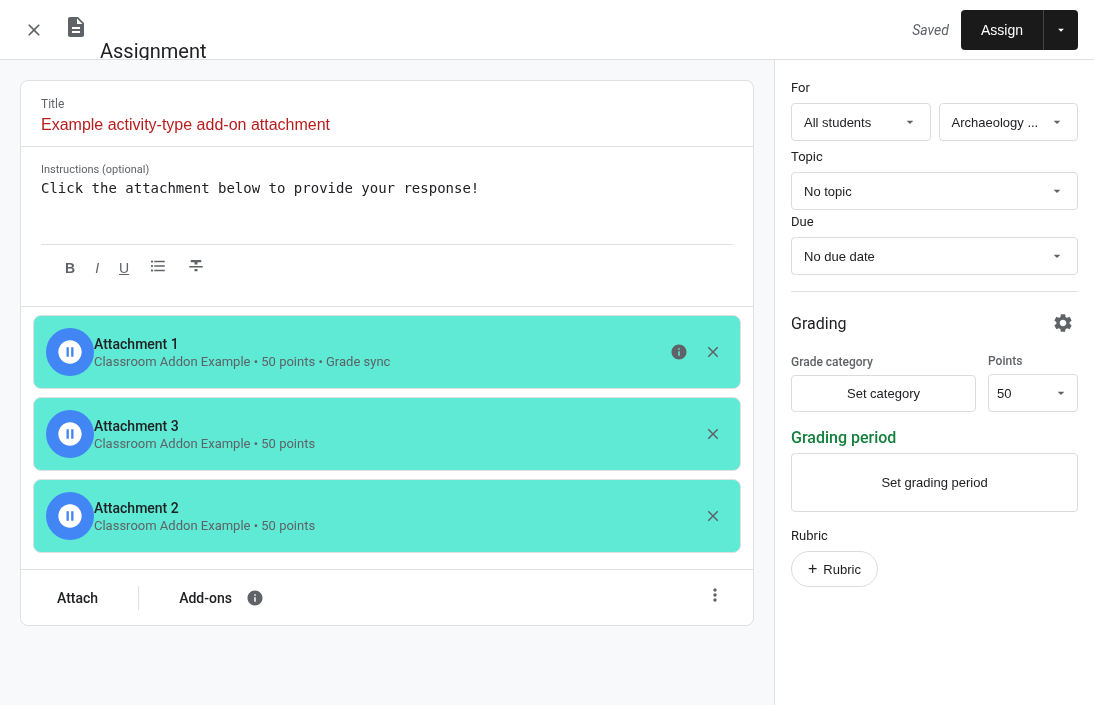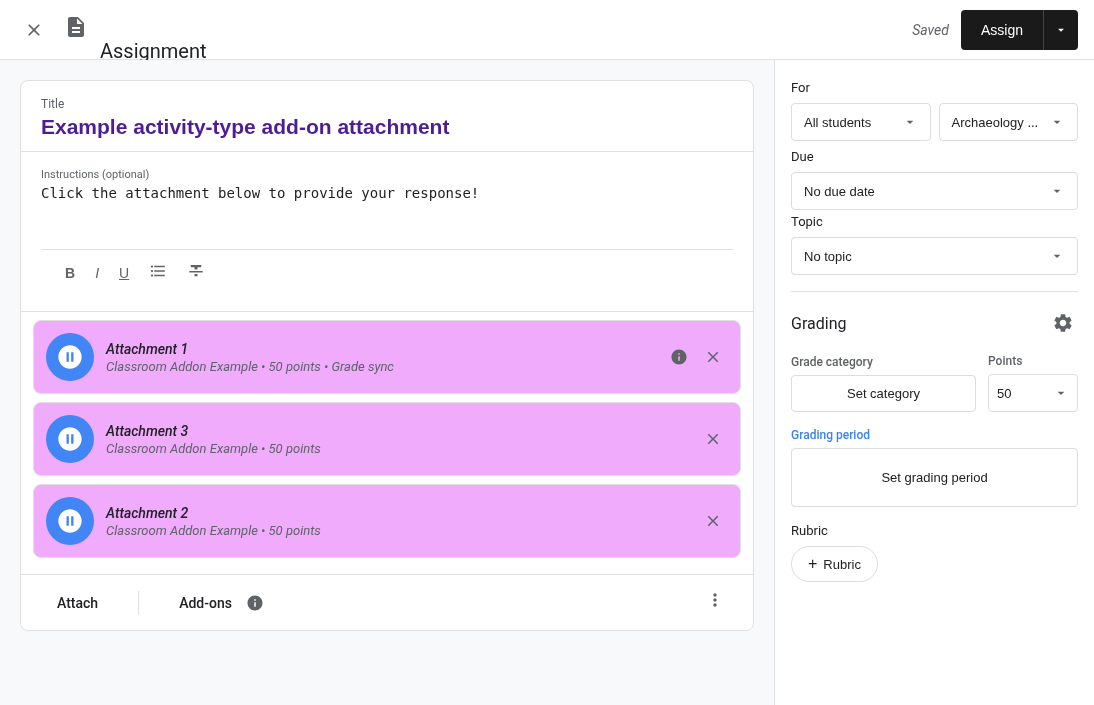--- a/index.html
+++ b/index.html
@@ -104,23 +104,23 @@
     .title-section {
       padding: 16px 20px 12px;
       border-bottom: 1px solid #e0e0e0;
     }
     .title-label {
       font-size: 12px;
       color: #5f6368;
       margin-bottom: 4px;
     }
     .title-input {
-      font-size: 21px;
-      color: #4c1d95;
-      font-weight: 700;
+      font-size: 16px;
+      color: #b91c1c;
+      font-weight: 400;
       border: none;
       outline: none;
       width: 100%;
       background: transparent;
     }
 
     .instructions-section {
       padding: 16px 20px;
       border-bottom: 1px solid #e0e0e0;
     }
@@ -163,23 +163,21 @@
     .attachments-list {
       padding: 8px 12px;
     }
     .attachment-item {
       display: flex;
       align-items: center;
       padding: 12px;
       border: 1px solid #e0e0e0;
       border-radius: 8px;
       margin-bottom: 8px;
-      background: #f0abfc;
-      gap: 12px;
-      font-style: italic;
+      background: #5eead4;
     }
     .attachment-icon {
       width: 48px;
       height: 48px;
       background: #4285f4;
       border-radius: 50%;
       display: flex;
       align-items: center;
       justify-content: center;
       flex-shrink: 0;
@@ -599,33 +597,33 @@
         <button class="dropdown-btn">
           <span>Archaeology ...</span>
           <svg width="16" height="16" viewBox="0 0 24 24" fill="#5f6368">
               <path d="M7 10l5 5 5-5z"></path>
             </svg>
         </button>
       </div>
     </div>
 
     <div class="right-section">
-      <div class="right-section-label">Due</div>
+      <div class="right-section-label">Topic</div>
       <button class="full-dropdown-btn">
-        <span>No due date</span>
+        <span>No topic</span>
         <svg width="16" height="16" viewBox="0 0 24 24" fill="#5f6368">
             <path d="M7 10l5 5 5-5z"></path>
           </svg>
       </button>
     </div>
 
     <div class="right-section">
-      <div class="right-section-label">Topic</div>
+      <div class="right-section-label">Due</div>
       <button class="full-dropdown-btn">
-        <span>No topic</span>
+        <span>No due date</span>
         <svg width="16" height="16" viewBox="0 0 24 24" fill="#5f6368">
             <path d="M7 10l5 5 5-5z"></path>
           </svg>
       </button>
     </div>
 
     <div class="separator"></div>
 
     <div class="right-section">
       <div class="grading-header">
@@ -648,21 +646,21 @@
           <button class="points-dropdown">
             <span>50</span>
             <svg width="16" height="16" viewBox="0 0 24 24" fill="#5f6368">
                 <path d="M7 10l5 5 5-5z"></path>
               </svg>
           </button>
         </div>
       </div>
 
       
-      <div class="right-section-label" style="font-size:12px;color:#3b82f6;margin-bottom:6px;font-weight:500;">Grading period</div>
+      <div class="right-section-label" style="font-size:16px;color:#15803d;margin-bottom:6px;font-weight:500;">Grading period</div>
       <button class="set-grading-period-btn">Set grading period</button>
 
       
       <div class="rubric-label">Rubric</div>
       <button class="add-rubric-btn">
         <span class="plus">+</span>
         <span>Rubric</span>
       </button>
     </div>
 

